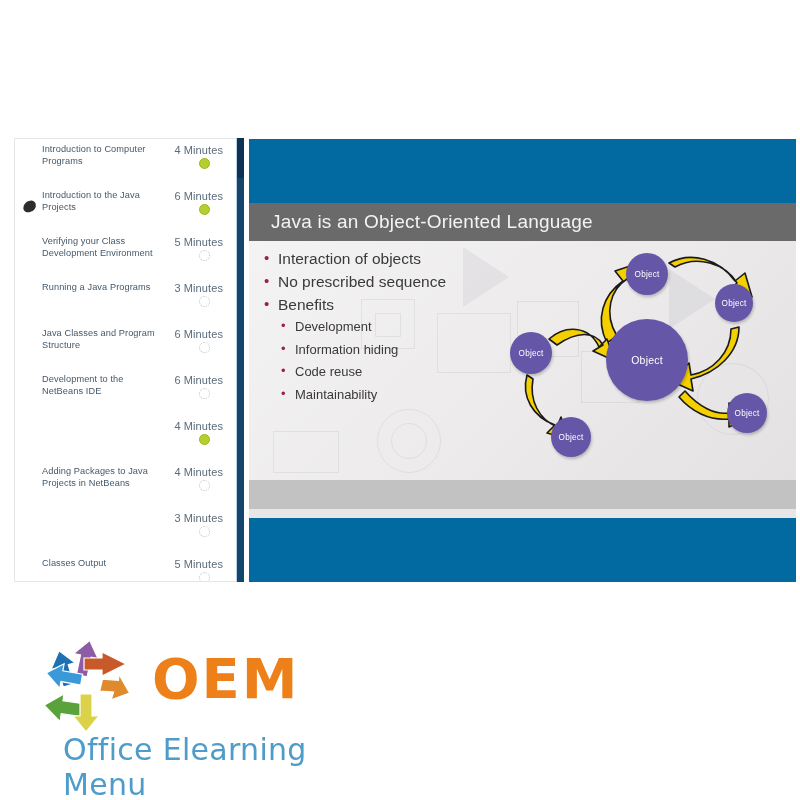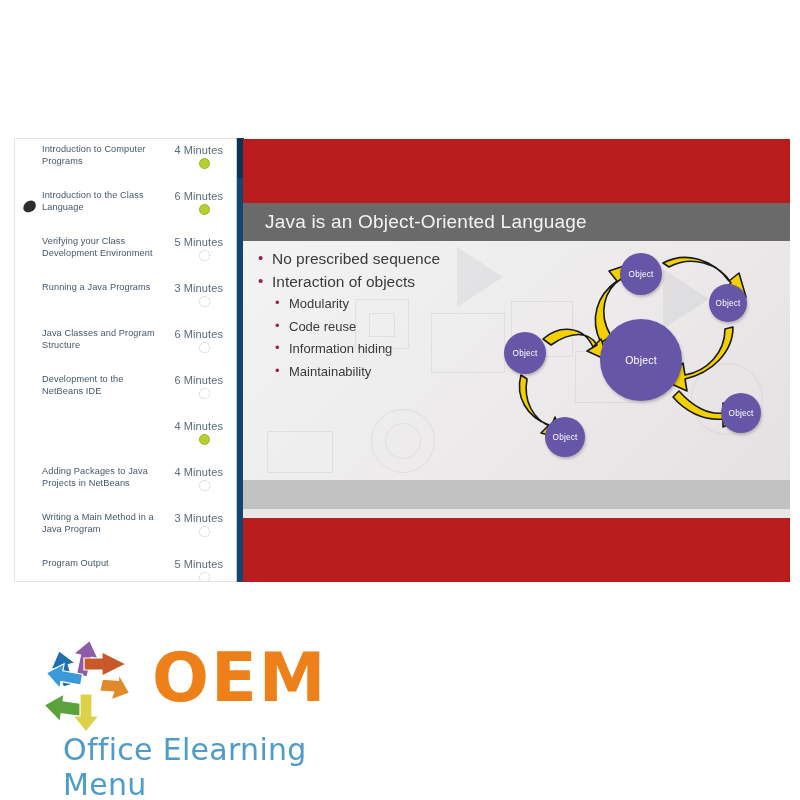--- a/index.html
+++ b/index.html
@@ -41,22 +41,22 @@
   }
 
   #scrollbar{
     position:absolute;left:236px;top:138px;width:7px;height:444px;
     background:#14456e;border-left:1px solid #bcd2e2;
   }
   #scroll-thumb{position:absolute;left:0;top:0;width:7px;height:40px;background:#0e3253;}
 
   
   #stage{
-    position:absolute;left:243px;top:139px;width:547px;height:443px;
-    background:#b91c1c;overflow:hidden;
+    position:absolute;left:249px;top:139px;width:547px;height:443px;
+    background:#0369a1;overflow:hidden;
   }
   #slide{position:absolute;left:0;top:64px;width:547px;height:315px;background:#eceaea;}
 
   #slide-titlebar{
     position:absolute;left:0;top:0;width:547px;height:38px;
     background:#6a6a6a;
   }
   #slide-title{
     position:absolute;left:22px;top:8px;
     font-size:19px;color:#f3f3f3;letter-spacing:.2px;
@@ -90,21 +90,21 @@
   .node.center{font-size:10.5px;}
 
   #slide-footer{position:absolute;left:0;top:277px;width:547px;height:29px;background:#c2c2c2;}
   #slide-footer-lip{position:absolute;left:0;top:306px;width:547px;height:9px;background:#e8e6e6;}
 
   
   #logo{position:absolute;left:40px;top:628px;width:340px;height:140px;}
   #logo-arrows{position:absolute;left:0;top:4px;width:105px;height:100px;}
   #logo-oem{
     position:absolute;left:112px;top:10px;
-    font-size:67px;font-weight:bold;color:#ee8019;
+    font-size:56px;font-weight:bold;color:#ee8019;
     letter-spacing:2px;line-height:81px;
     font-family:"DejaVu Sans",sans-serif;
   }
   #logo-sub{
     position:absolute;left:23px;top:104px;
     font-size:30px;color:#4e9cc9;letter-spacing:.3px;
     font-family:"DejaVu Sans",sans-serif;
   }
 </style>
 </head>
@@ -114,21 +114,21 @@
 
   <div id="sidebar">
     <div id="sidebar-inner">
         <div class="lesson">
           <div class="lesson-title">Introduction to Computer Programs</div>
           <div class="lesson-dur">4 Minutes</div>
           <div class="lesson-status done"></div>
         </div>
         <div class="lesson active">
           <div class="marker"></div>
-          <div class="lesson-title">Introduction to the Class Language</div>
+          <div class="lesson-title">Introduction to the Java Projects</div>
           <div class="lesson-dur">6 Minutes</div>
           <div class="lesson-status done"></div>
         </div>
         <div class="lesson">
           <div class="lesson-title">Verifying your Class Development Environment</div>
           <div class="lesson-dur">5 Minutes</div>
           <div class="lesson-status todo"></div>
         </div>
         <div class="lesson">
           <div class="lesson-title">Running a Java Programs</div>
@@ -148,26 +148,25 @@
         <div class="lesson">
           <div class="lesson-dur">4 Minutes</div>
           <div class="lesson-status done"></div>
         </div>
         <div class="lesson">
           <div class="lesson-title">Adding Packages to Java Projects in NetBeans</div>
           <div class="lesson-dur">4 Minutes</div>
           <div class="lesson-status todo"></div>
         </div>
         <div class="lesson">
-          <div class="lesson-title">Writing a Main Method in a Java Program</div>
           <div class="lesson-dur">3 Minutes</div>
           <div class="lesson-status todo"></div>
         </div>
         <div class="lesson">
-          <div class="lesson-title">Program Output</div>
+          <div class="lesson-title">Classes Output</div>
           <div class="lesson-dur">5 Minutes</div>
           <div class="lesson-status todo"></div>
         </div>
       </div>
   </div>
   <div id="scrollbar">
     <div id="scroll-thumb"></div>
   </div>
 
   <div id="stage">
@@ -185,25 +184,26 @@
         <div class="wm tri" style="left:214px;top:6px;"></div>
         <div class="wm" style="left:268px;top:60px;width:60px;height:54px;"></div>
         <div class="wm circ" style="left:128px;top:168px;width:62px;height:62px;"></div>
         <div class="wm circ" style="left:142px;top:182px;width:34px;height:34px;"></div>
         <div class="wm" style="left:332px;top:110px;width:56px;height:50px;"></div>
         <div class="wm tri" style="left:420px;top:28px;"></div>
         <div class="wm circ" style="left:448px;top:122px;width:70px;height:70px;"></div>
         <div class="wm" style="left:24px;top:190px;width:64px;height:40px;"></div>
 
         <div id="bullets">
+            <div class="b1">Interaction of objects</div>
             <div class="b1">No prescribed sequence</div>
-            <div class="b1">Interaction of objects</div>
-            <div class="b2">Modularity</div>
+            <div class="b1">Benefits</div>
+            <div class="b2">Development</div>
+            <div class="b2">Information hiding</div>
             <div class="b2">Code reuse</div>
-            <div class="b2">Information hiding</div>
             <div class="b2">Maintainability</div>
           </div>
 
         <div id="diagram">
           <svg width="297" height="239" viewBox="0 0 297 239" style="position:absolute;left:0;top:0;">
             <defs>
               <g id="dbl"></g>
             </defs>
 
             <path d="M118 95 C104 72 112 48 128 38 L136 48 L140 22 L116 30 L124 40 C104 54 96 78 108 102 Z" fill="#f5d000" stroke="#1a1a1a" stroke-width="1.6" stroke-linejoin="round"></path>

